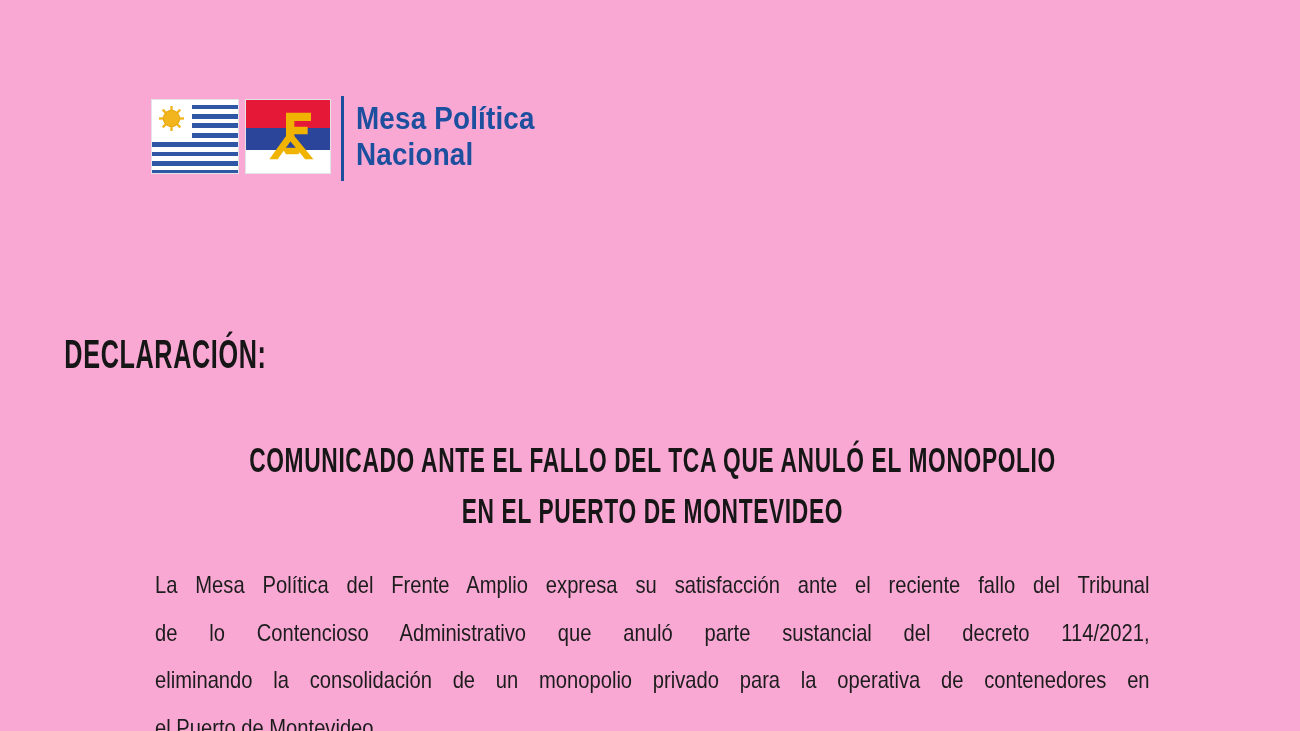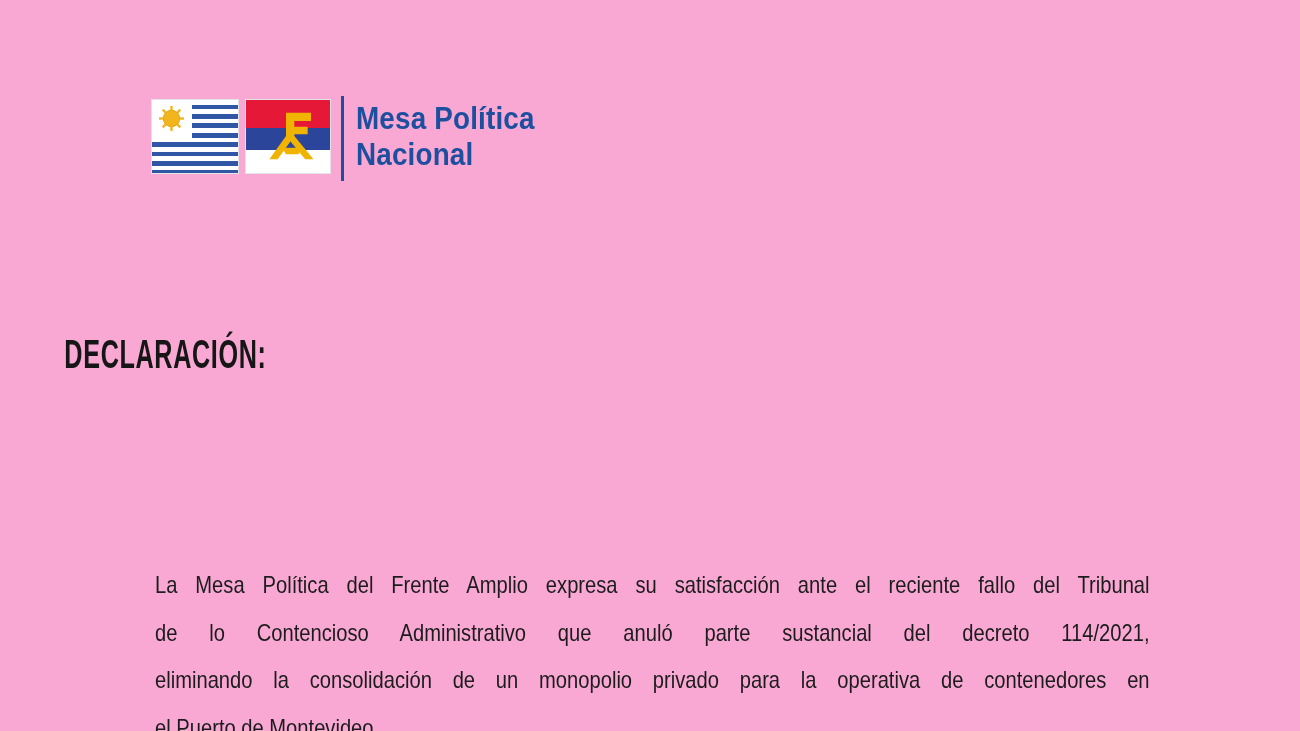--- a/index.html
+++ b/index.html
@@ -86,20 +86,28 @@
     <div class="org">
       <div>Mesa Política</div>
       <div>Nacional</div>
     </div>
   </div>
 
   <div class="title-wrap">
     <span class="title-text">DECLARACIÓN:</span>
   </div>
 
+  <div class="subtitle-wrap">
+    <div class="sub-line">
+      <span class="sub-text">COMUNICADO ANTE EL FALLO DEL TCA QUE ANULÓ EL MONOPOLIO</span>
+    </div>
+    <div class="sub-line">
+      <span class="sub-text">EN EL PUERTO DE MONTEVIDEO</span>
+    </div>
+  </div>
 
   <div class="body-block">
     <div class="bline">La Mesa Política del Frente Amplio expresa su satisfacción ante el reciente fallo del Tribunal</div>
     <div class="bline">de lo Contencioso Administrativo que anuló parte sustancial del decreto 114/2021,</div>
     <div class="bline">eliminando la consolidación de un monopolio privado para la operativa de contenedores en</div>
     <div class="bline last">el Puerto de Montevideo.</div>
   </div>
 
 </div>
 

